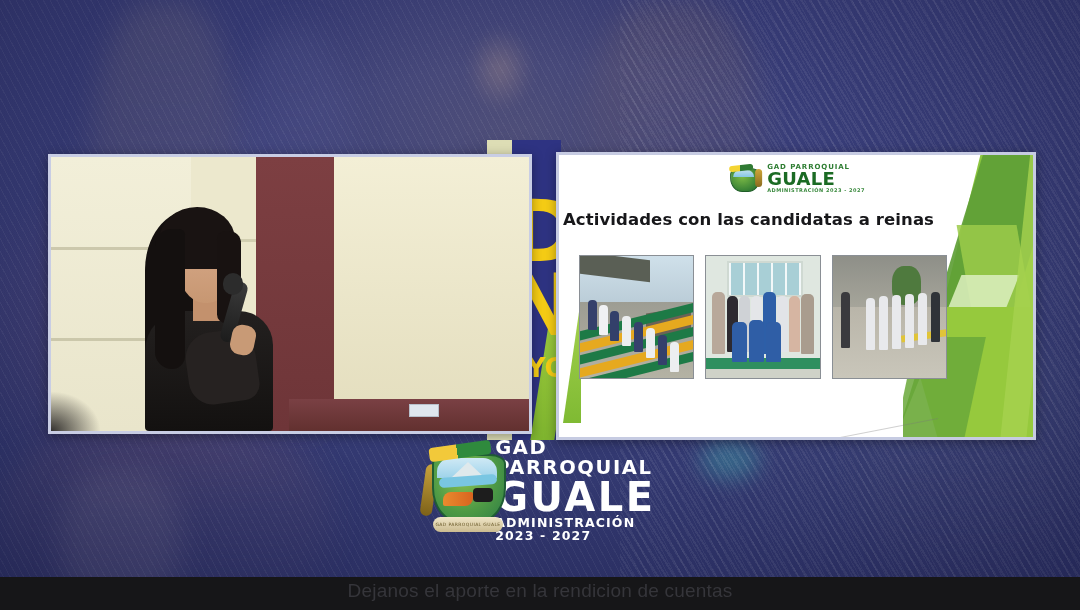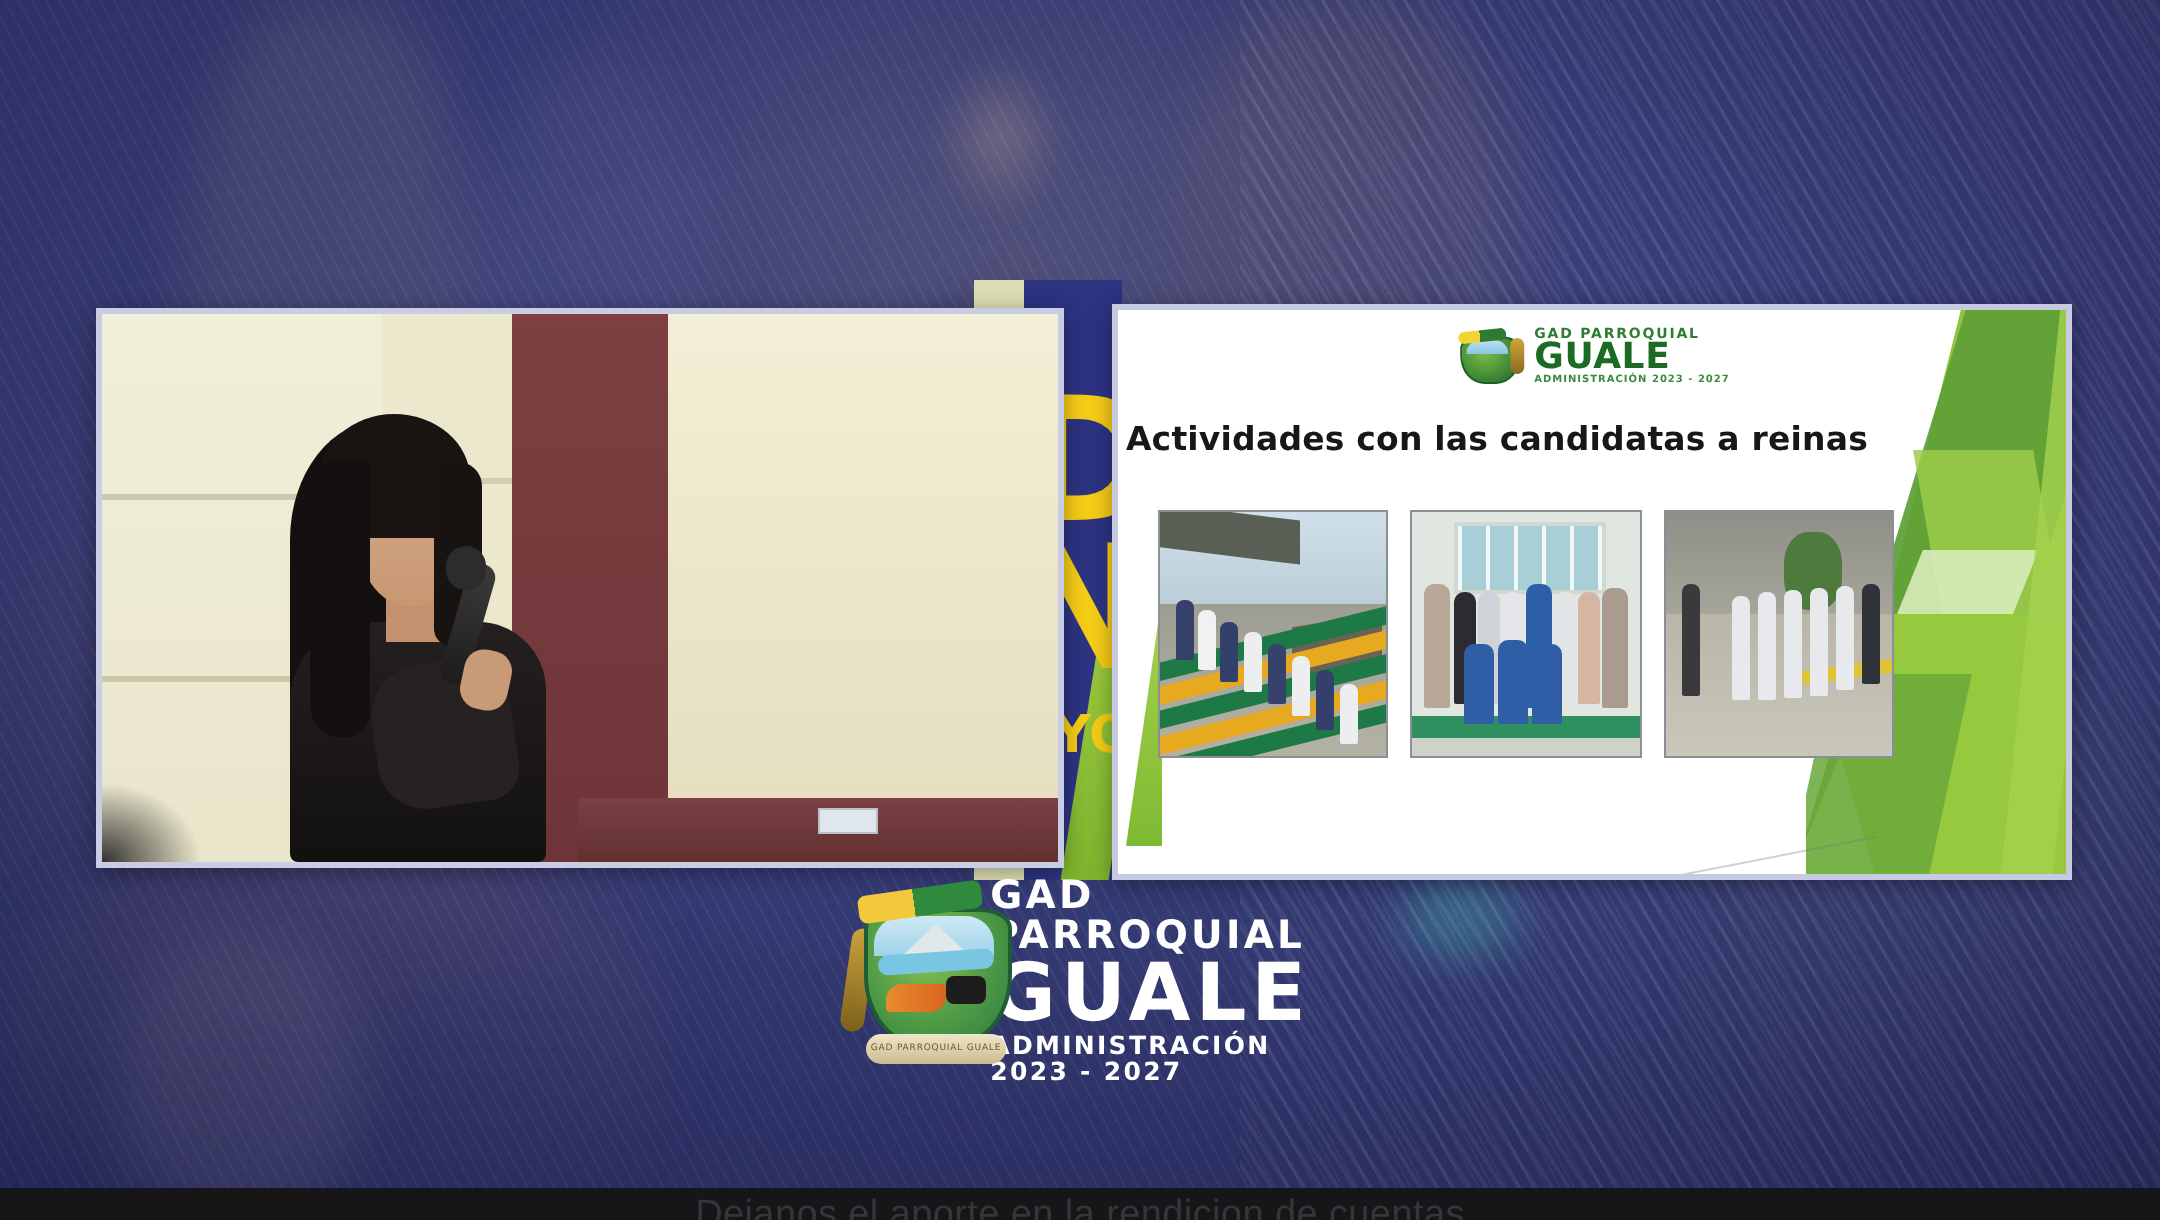--- a/index.html
+++ b/index.html
@@ -182,21 +182,21 @@
   .crest-lg .wheatL{position:absolute;left:2px;top:22px;width:12px;height:52px;background:linear-gradient(180deg,#c9a33c,#7d6119);border-radius:7px;transform:rotate(8deg);}
   .crest-lg .wheatR{position:absolute;right:2px;top:20px;width:12px;height:54px;background:linear-gradient(180deg,#c9a33c,#7d6119);border-radius:7px;transform:rotate(-8deg);}
   .crest-lg .scroll{position:absolute;left:12px;bottom:6px;width:70px;height:15px;background:linear-gradient(180deg,#f0e6c8,#cbbb90);border-radius:8px;}
   .crest-lg .scroll span{display:block;font-size:4.5px;color:#6a5a2a;text-align:center;line-height:15px;letter-spacing:.4px;font-family:"DejaVu Sans",sans-serif;}
   .brand-txt{color:#fff;line-height:1;text-align:left;}
   .brand-txt .b1{font-size:19.5px;font-weight:bold;letter-spacing:1.6px;font-family:"DejaVu Sans",sans-serif;}
   .brand-txt .b2{font-size:40px;font-weight:bold;letter-spacing:2.5px;line-height:.95;margin-top:1px;font-family:"DejaVu Sans",sans-serif;}
   .brand-txt .b3{font-size:12.5px;font-weight:bold;letter-spacing:1.15px;margin-top:1px;font-family:"DejaVu Sans",sans-serif;}
 
   
-  #capbar{position:absolute;left:0;bottom:0;width:100%;height:16px;background:#161618;z-index:8;overflow:hidden;}
+  #capbar{position:absolute;left:0;bottom:0;width:100%;height:33px;background:#161618;z-index:8;overflow:hidden;}
   #capbar .cap{
     position:absolute;left:0;right:0;top:3px;text-align:center;
     color:#35353a;font-size:19px;letter-spacing:.2px;white-space:nowrap;
   }
 </style>
 </head>
 <body>
 
 <div id="stage">
 

